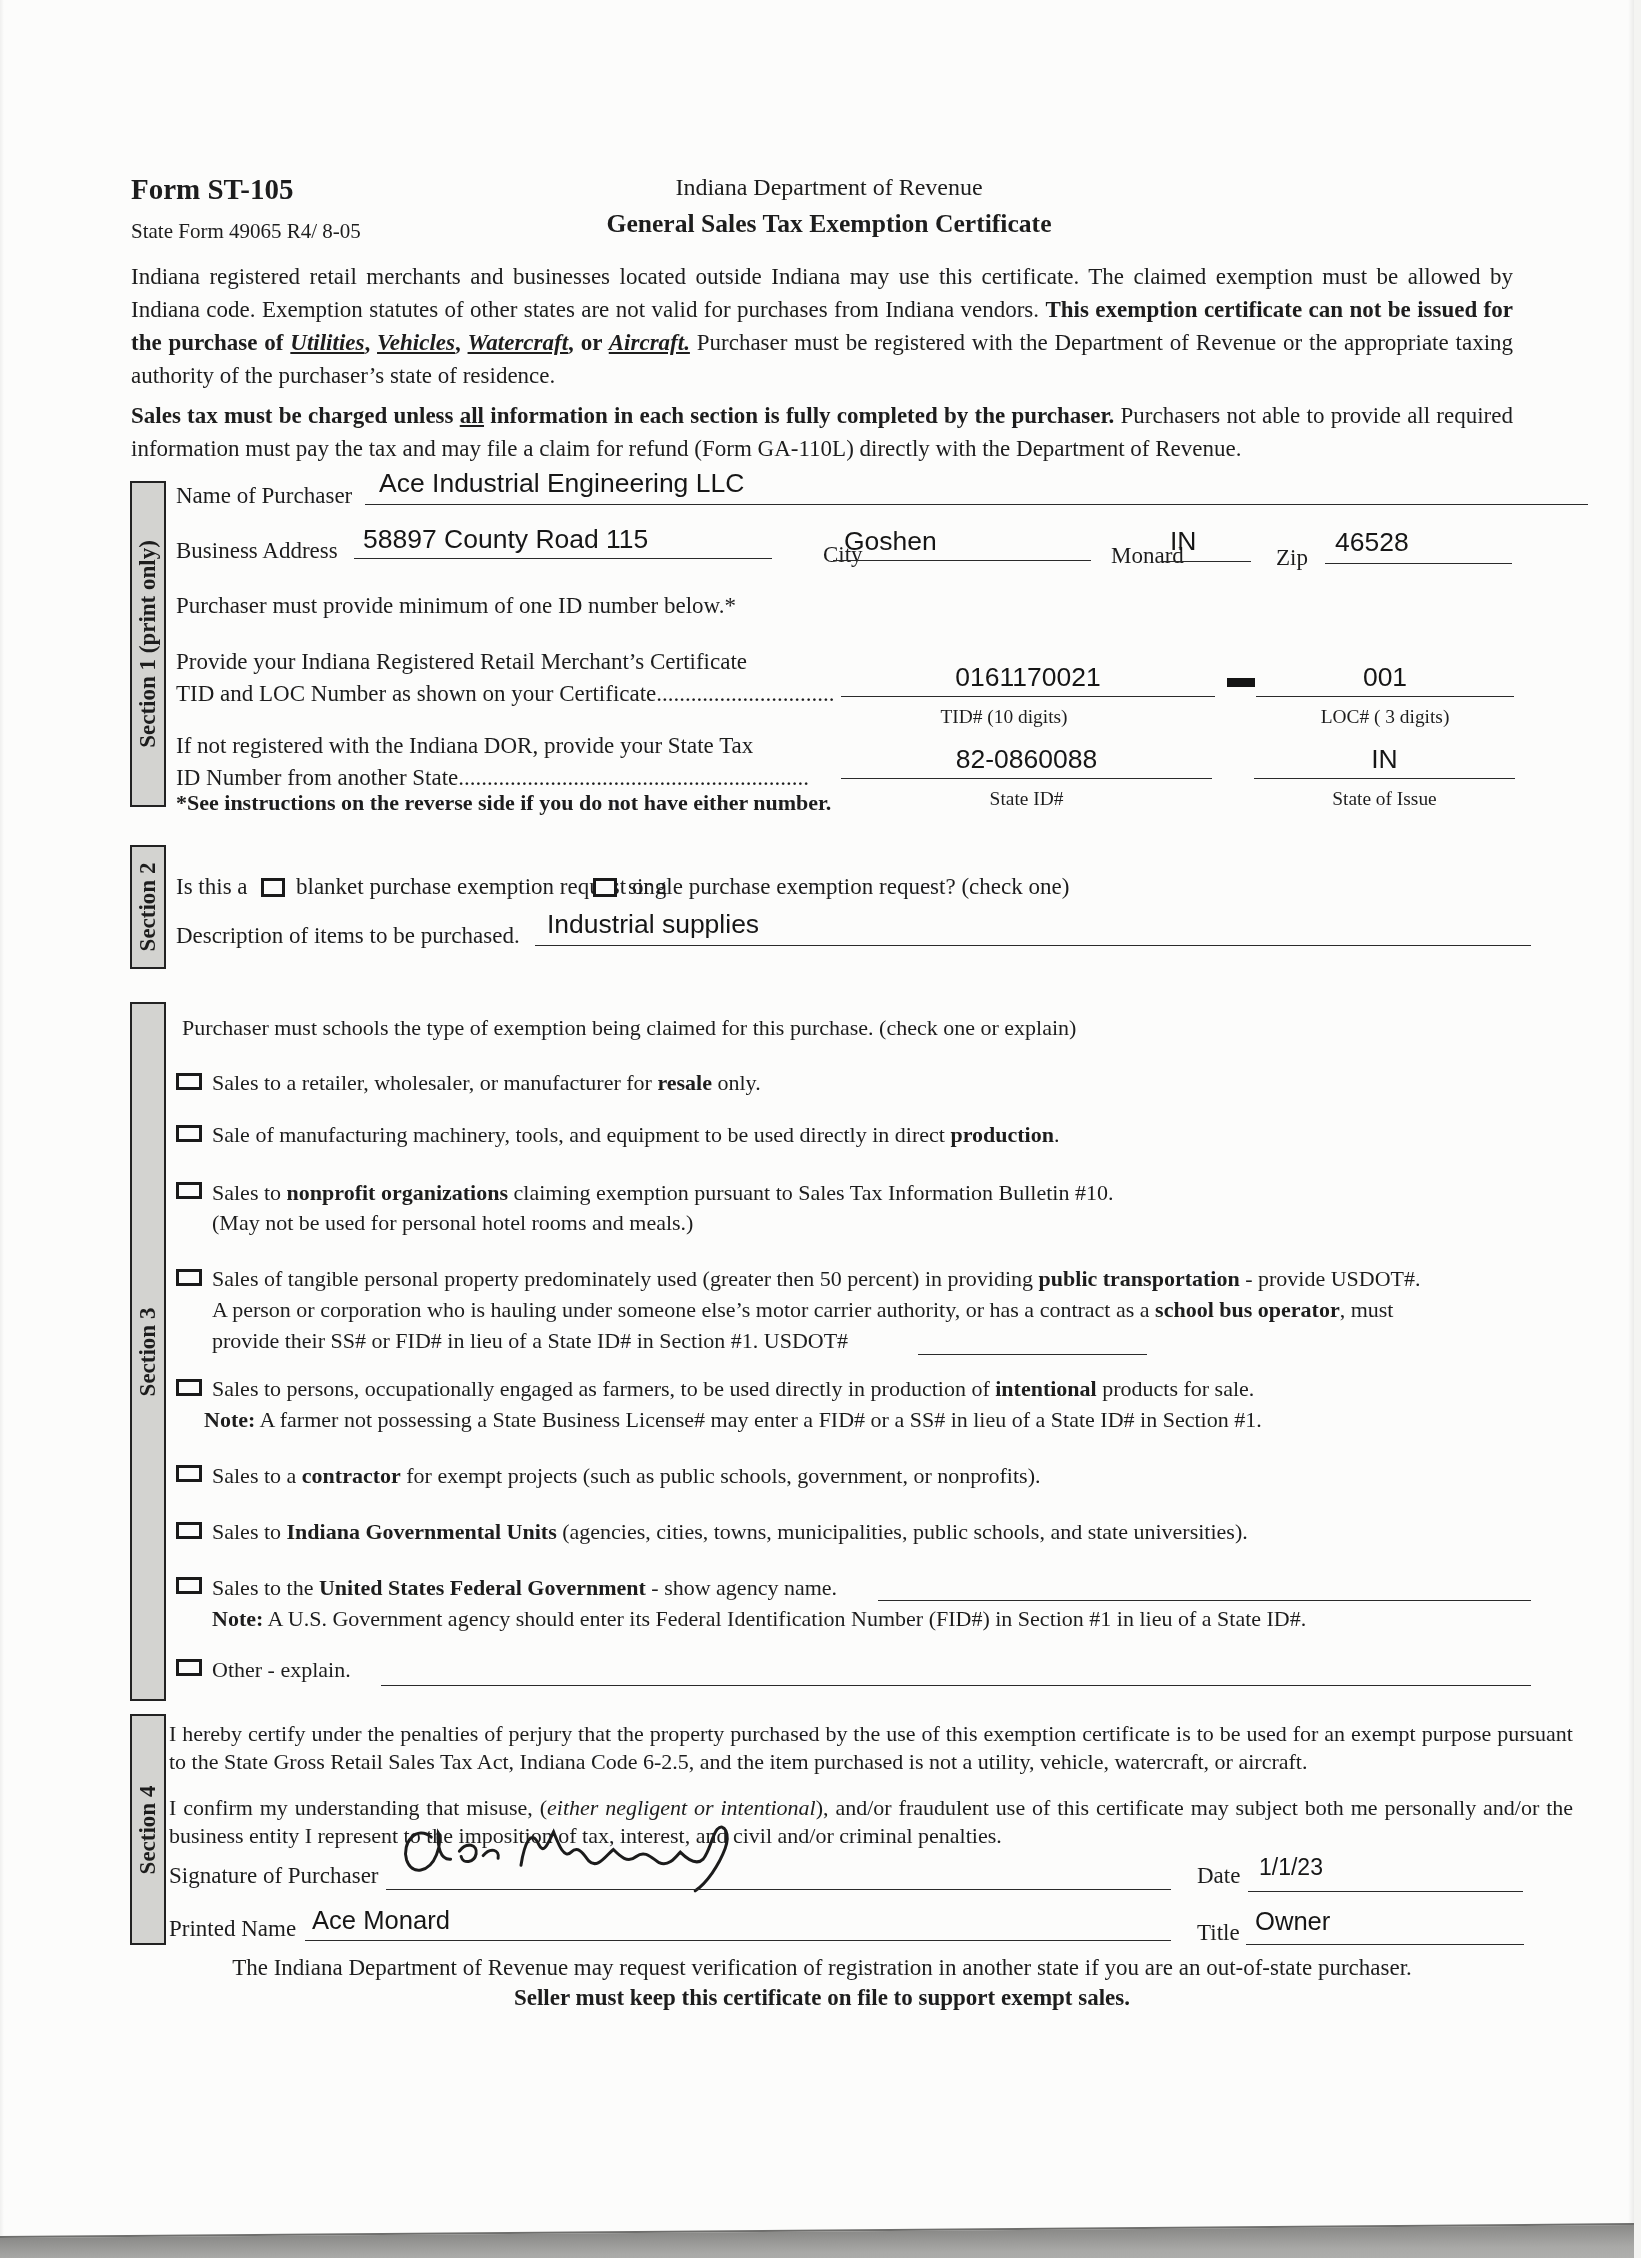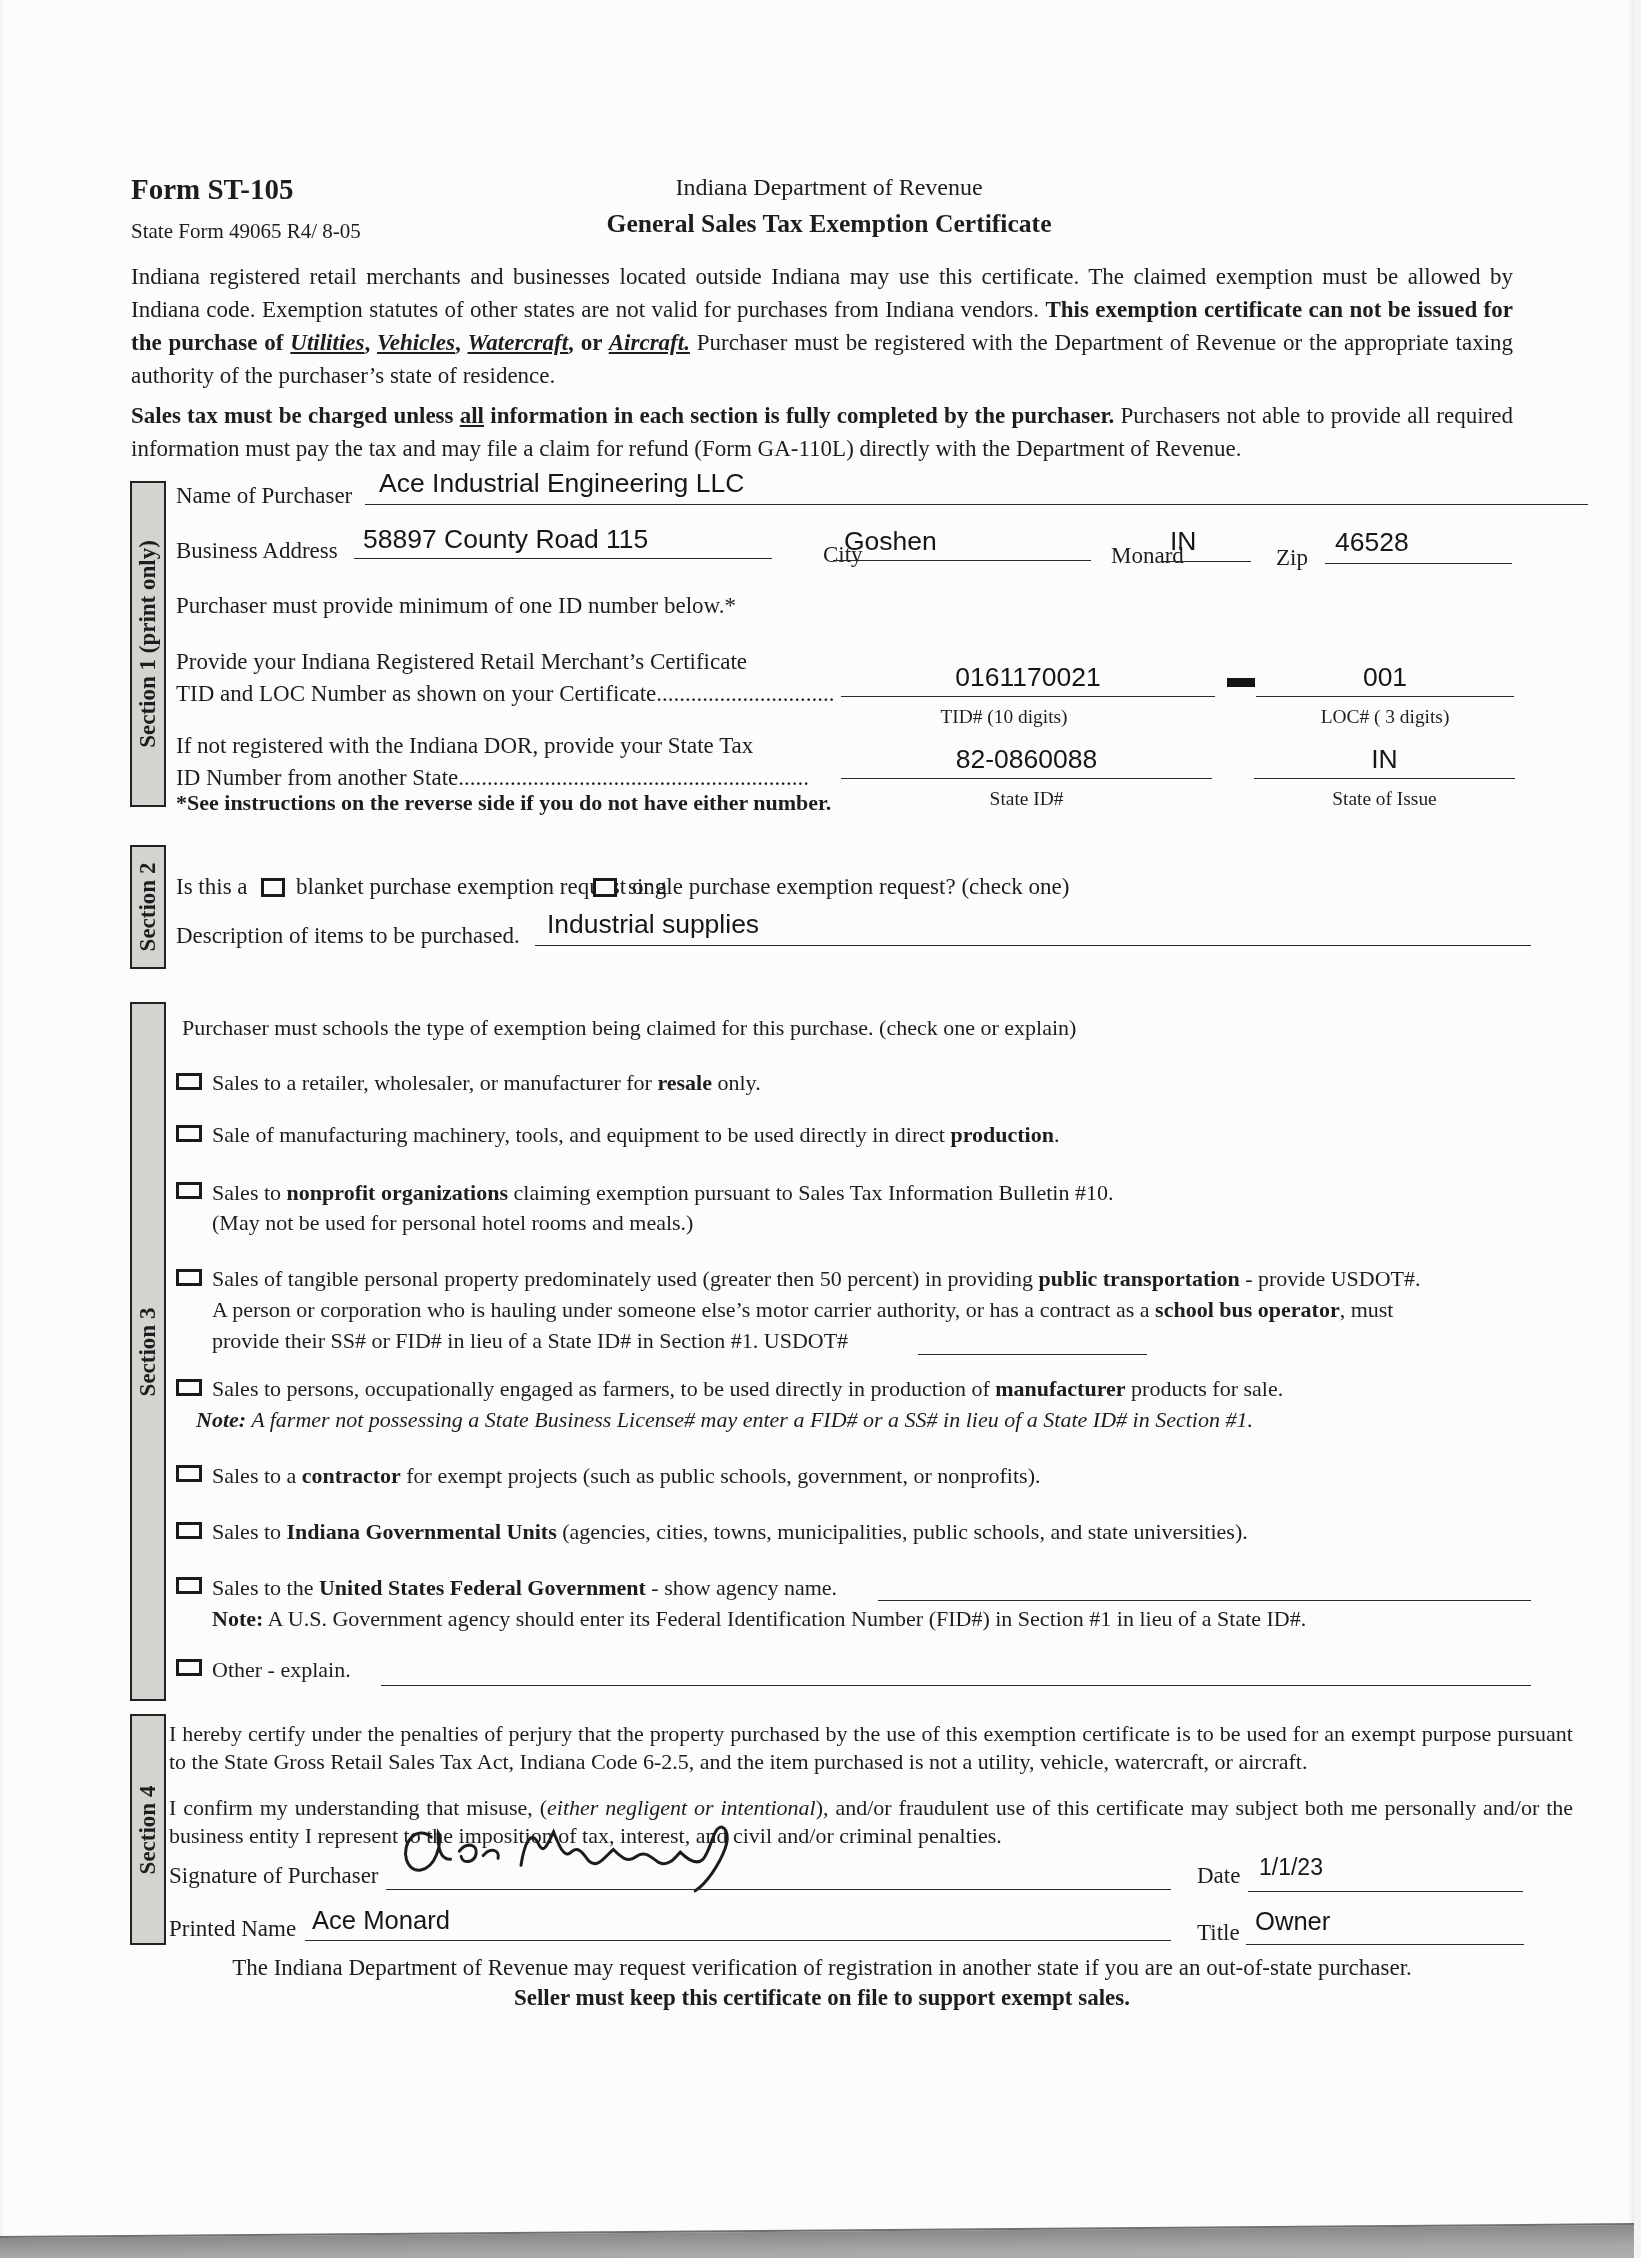--- a/index.html
+++ b/index.html
@@ -140,22 +140,22 @@
   <div class="t" style="left:212px; top:1180px; font-size:22px;"><span>Sales to </span><span class="b">nonprofit organizations</span><span> claiming exemption pursuant to Sales Tax Information Bulletin #10.</span></div>
   <div class="t" style="left:212px; top:1210px; font-size:22px;">(May not be used for personal hotel rooms and meals.)</div>
 
   <div class="cb3" style="left:176px; top:1269px;"></div>
   <div class="t" style="left:212px; top:1266px; font-size:22px;text-align:right;"><span>Sales of tangible personal property predominately used (greater then 50 percent) in providing  </span><span class="b">public transportation</span><span> - provide USDOT#.</span></div>
   <div class="t" style="left:212px; top:1297px; font-size:22px;"><span>A person or corporation who is hauling under someone else’s motor carrier authority, or has a contract as a </span><span class="b">school bus operator</span><span>, must</span></div>
   <div class="t" style="left:212px; top:1328px; font-size:22px;">provide their SS# or FID# in lieu of a State ID# in Section #1.    USDOT#</div>
   <div class="ul" style="left:918px; top:1323px; width:229px; height:32px;"></div>
 
   <div class="cb3" style="left:176px; top:1379px;"></div>
-  <div class="t" style="left:212px; top:1376px; font-size:22px;"><span>Sales to persons, occupationally engaged as farmers, to be used directly in production of </span><span class="b">manufacturer</span><span> products for sale.</span></div>
-  <div class="t" style="left:196px; top:1407px; font-size:22px;font-style:italic;"><span class="b">Note:</span><span> A farmer not possessing a State Business License# may enter a FID# or a SS# in lieu of a State ID# in Section #1.</span></div>
+  <div class="t" style="left:212px; top:1376px; font-size:22px;"><span>Sales to persons, occupationally engaged as farmers, to be used directly in production of </span><span class="b">intentional</span><span> products for sale.</span></div>
+  <div class="t" style="left:204px; top:1407px; font-size:22px;"><span class="b">Note:</span><span> A farmer not possessing a State Business License# may enter a FID# or a SS# in lieu of a State ID# in Section #1.</span></div>
 
   <div class="cb3" style="left:176px; top:1465px;"></div>
   <div class="t" style="left:212px; top:1463px; font-size:22px;"><span>Sales to a </span><span class="b">contractor</span><span> for exempt projects (such as public schools, government, or nonprofits).</span></div>
 
   <div class="cb3" style="left:176px; top:1522px;"></div>
   <div class="t" style="left:212px; top:1519px; font-size:22px;"><span>Sales to </span><span class="b">Indiana Governmental Units</span><span> (agencies, cities, towns, municipalities, public schools, and state universities).</span></div>
 
   <div class="cb3" style="left:176px; top:1577px;"></div>
   <div class="t" style="left:212px; top:1575px; font-size:22px;"><span>Sales to the </span><span class="b">United States Federal Government</span><span> - show agency name.</span></div>
   <div class="ul" style="left:878px; top:1569px; width:653px; height:32px;"></div>

